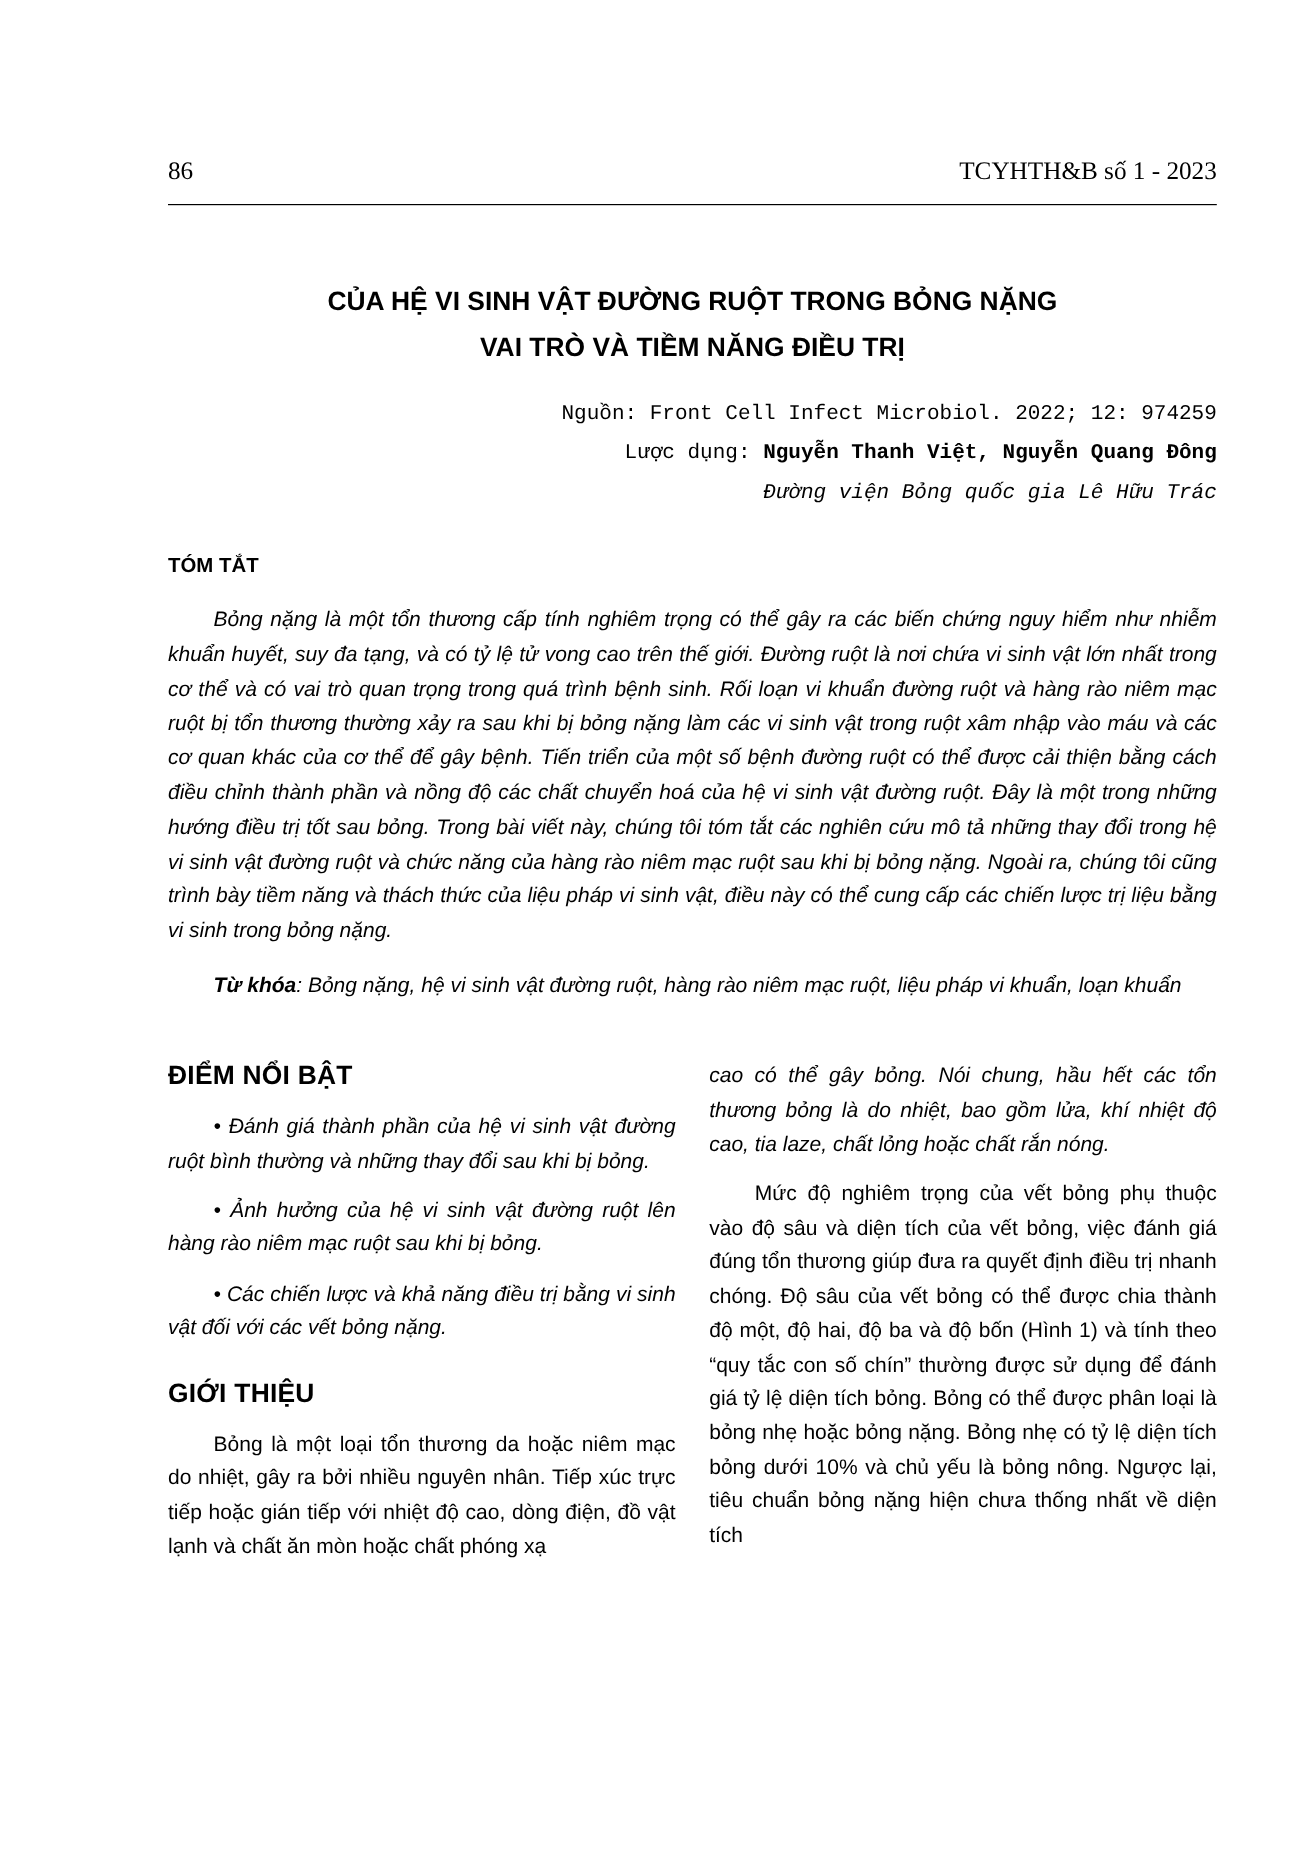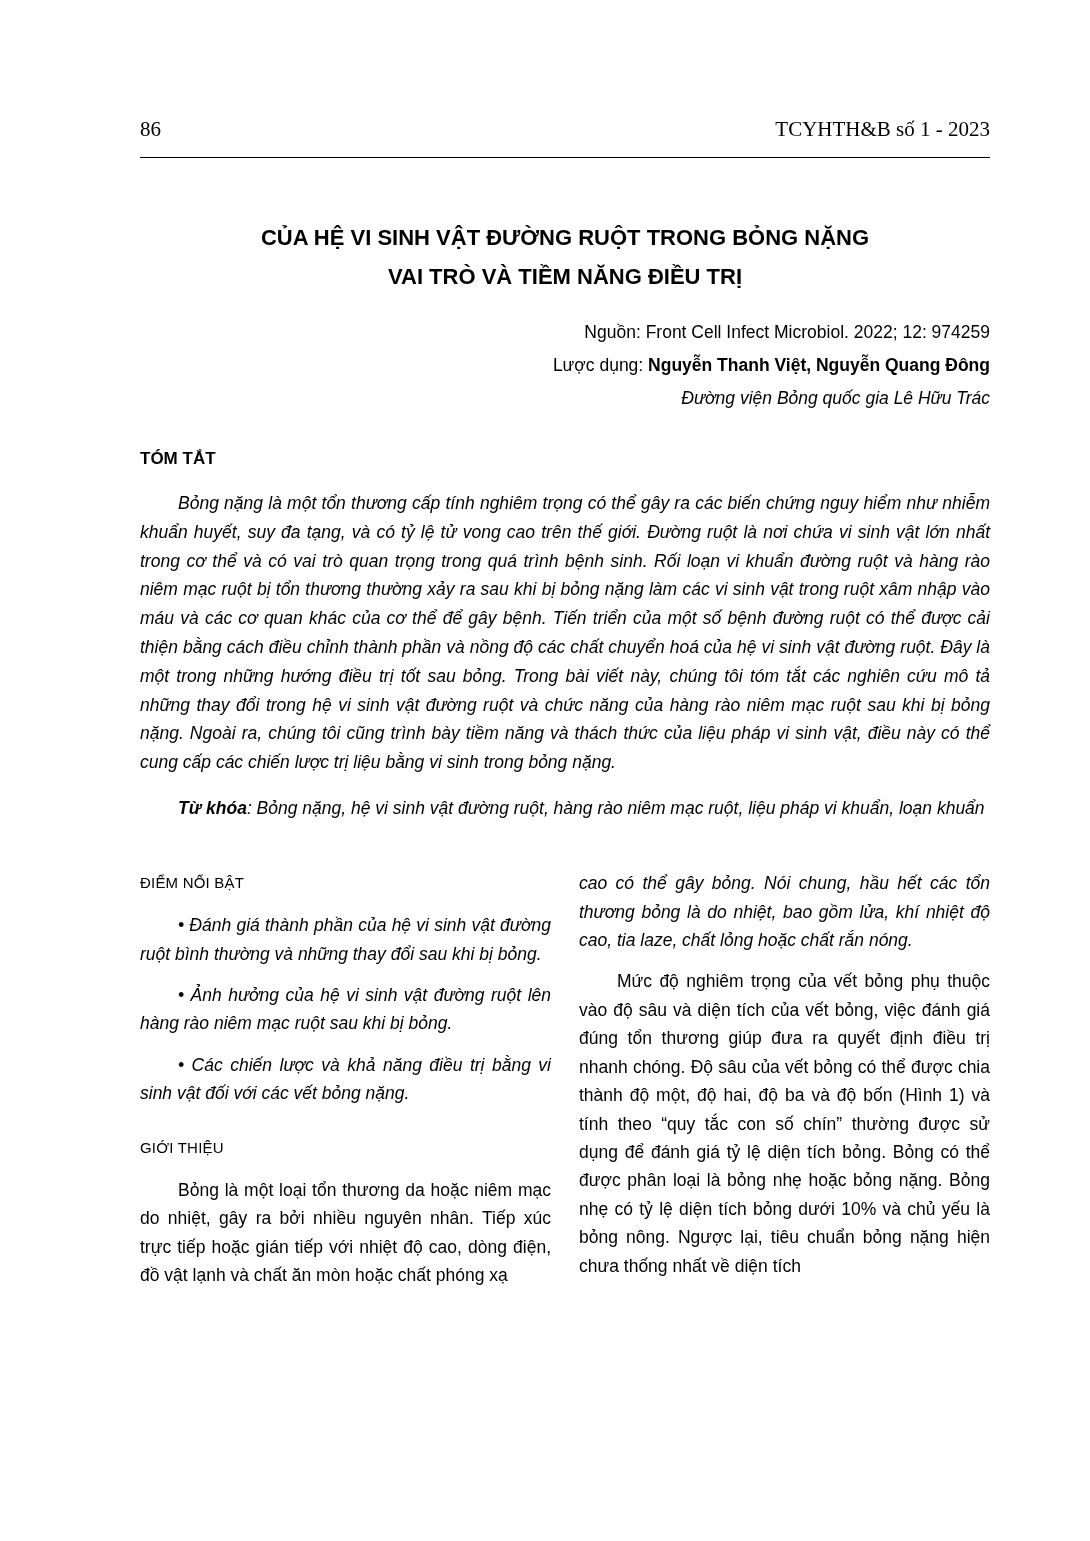--- a/index.html
+++ b/index.html
@@ -5,24 +5,24 @@
   html, body {
     margin: 0;
     padding: 0;
     background: #ffffff;
     color: #000000;
   }
   .page {
     position: relative;
     width: 1090px;
     height: 1313px;
-    margin: 3px auto;
+    margin: 16px auto;
     background: #ffffff;
     box-sizing: border-box;
-    padding: 112px 100px 40px 140px;
+    padding: 112px 76px 40px 140px;
     font-family: "Liberation Sans", sans-serif;
     font-size: 17.5px;
     line-height: 28px;
   }
   
   .running-head {
     display: flex;
     justify-content: space-between;
     align-items: baseline;
     font-family: "Liberation Serif", serif;
@@ -37,20 +37,21 @@
     font-weight: bold;
     font-size: 22px;
     line-height: 39px;
   }
   
   .byline {
     margin-top: 20px;
     text-align: right;
     font-size: 17.5px;
     line-height: 33px;
+    font-family: Liberation Mono, monospace;
   }
   .byline .bold { font-weight: bold; }
   .byline .italic { font-style: italic; }
   
   .abstract-heading {
     margin-top: 30px;
     text-align: left;
     font-weight: bold;
     font-size: 17px;
   }
@@ -70,22 +71,22 @@
   }
   .keywords .kw-label { font-weight: bold; }
   
   .columns {
     display: flex;
     gap: 28px;
     margin-top: 46px;
   }
   .col { flex: 1 1 0; min-width: 0; }
   .section-heading {
-    font-weight: normal;
-    font-size: 15px;
+    font-weight: bold;
+    font-size: 22px;
     margin: 0 0 14px 0;
     letter-spacing: 0.2px;
   }
   .section-heading.second { margin-top: 26px; }
   .col p {
     margin: 0 0 13px 0;
     text-align: justify;
     line-height: 28.4px;
   }
   .col p.indent { text-indent: 38px; }

